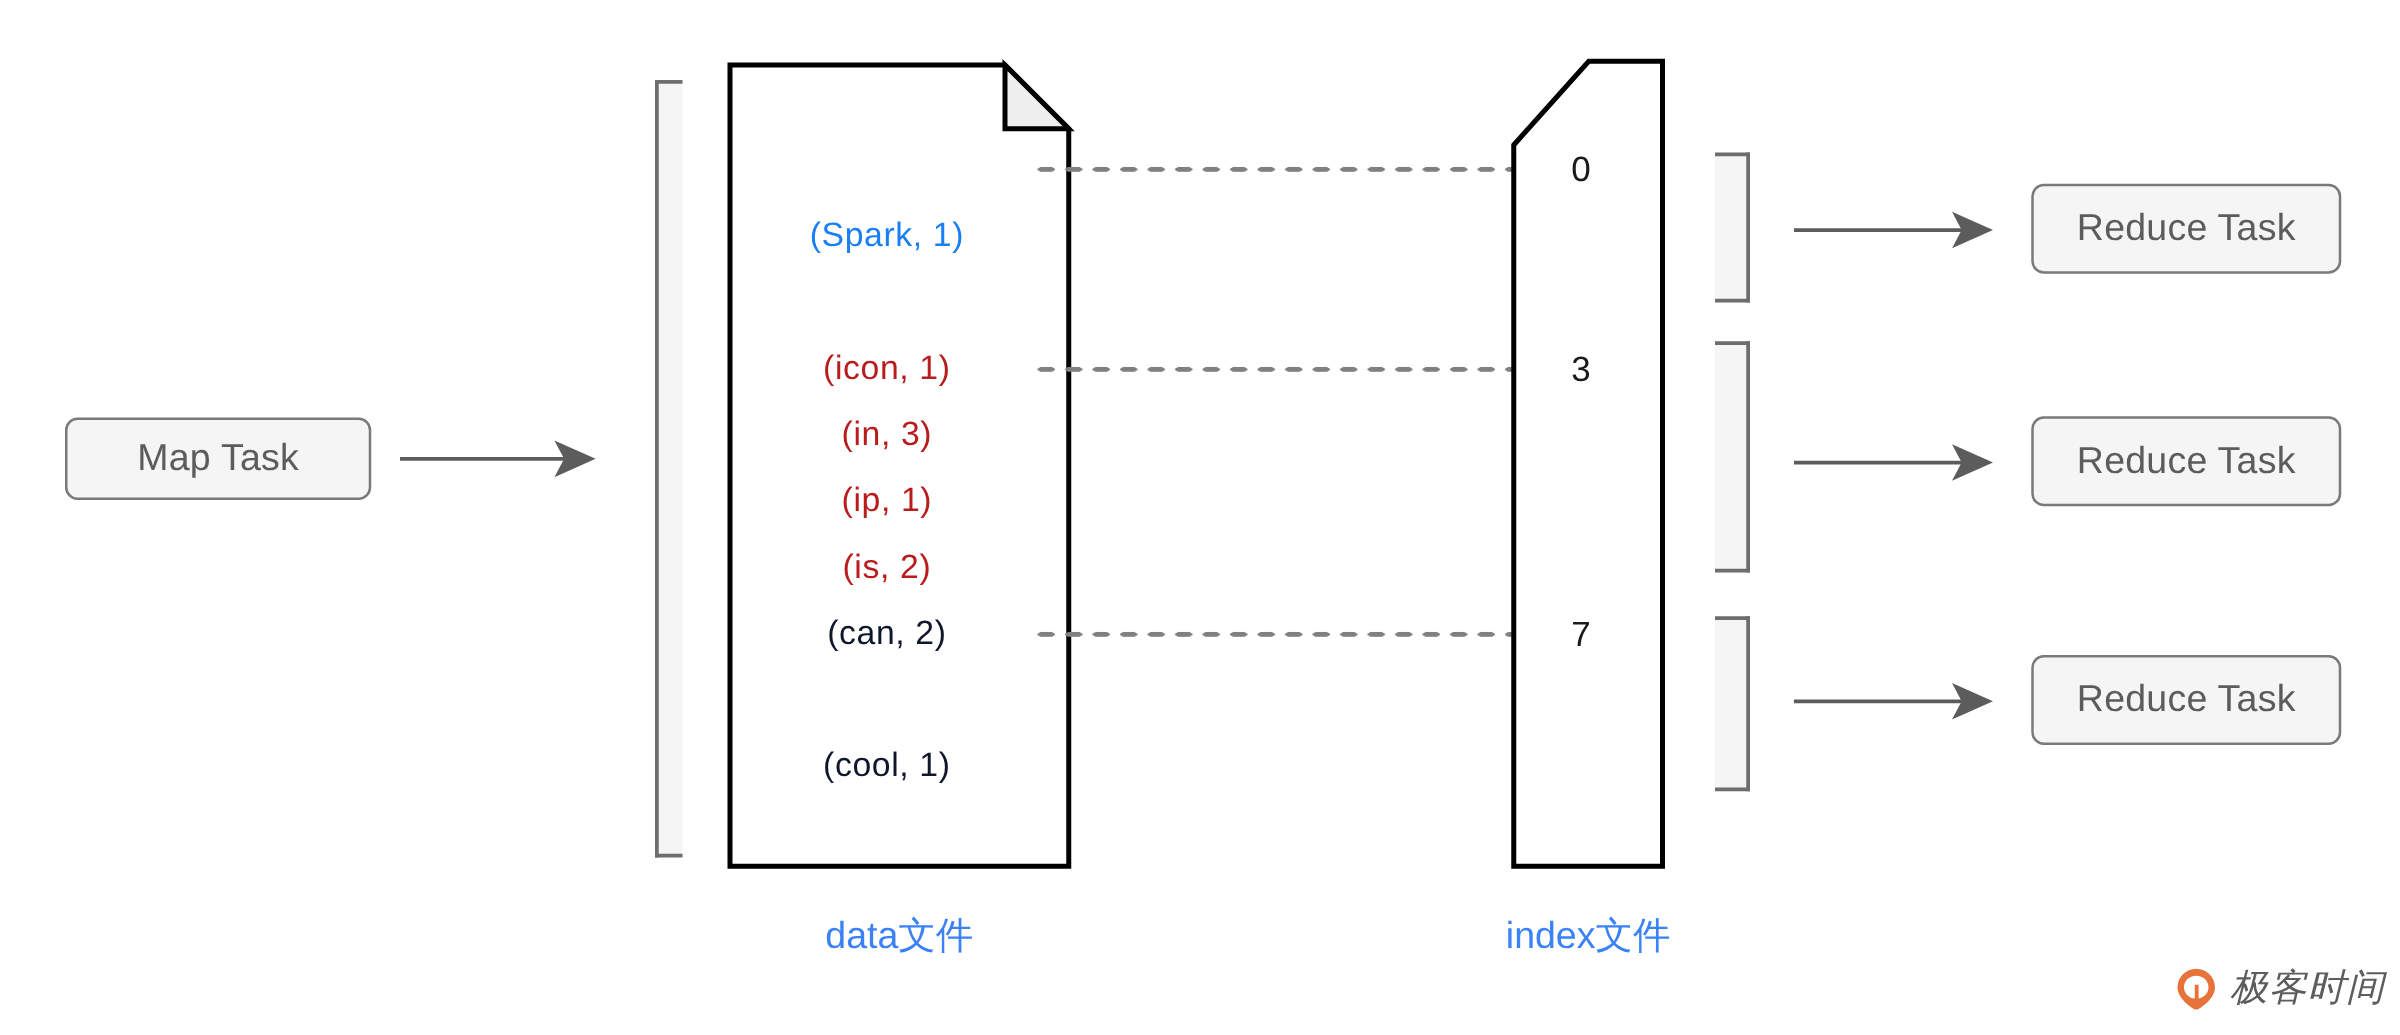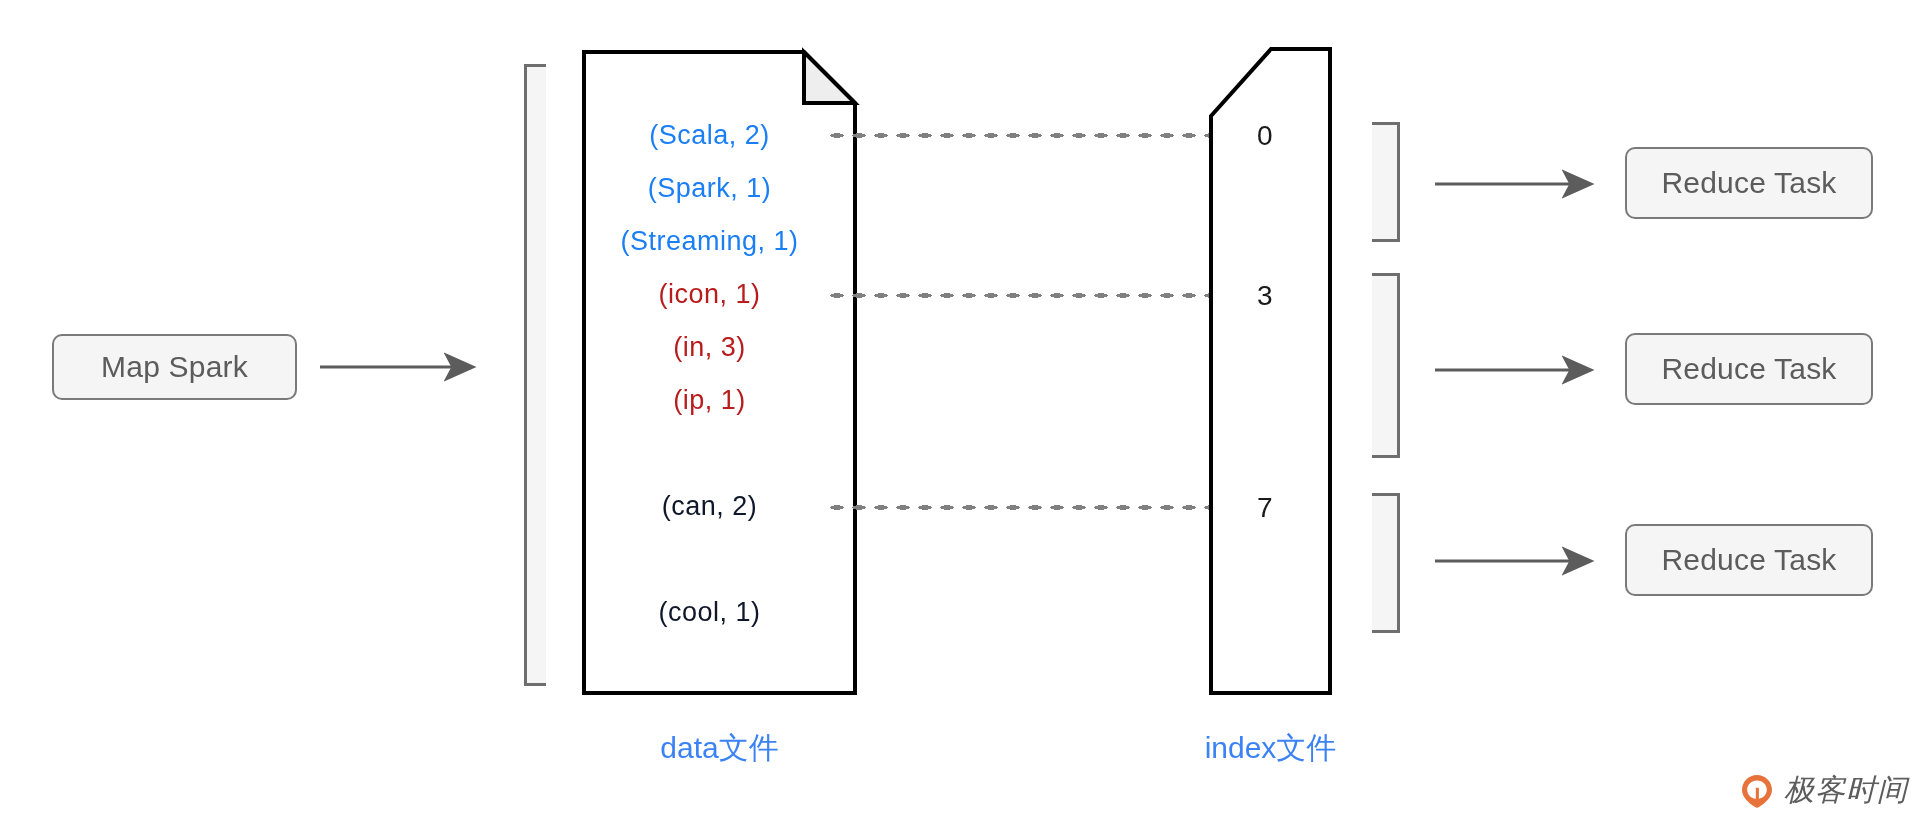--- a/index.html
+++ b/index.html
@@ -110,45 +110,44 @@
     font-family: "DejaVu Sans", sans-serif;
     font-style: italic;
   }
 </style>
 </head>
 <body>
 
 <div id="canvas">
 
   <div class="task-box abs" style="left:52px; top:334px; width:245px; height:66px;">
-    <span>Map Spark</span>
+    <span>Map Task</span>
   </div>
 
   <svg class="abs" style="left:320px; top:347px;" width="170" height="40">
     <defs>
       <marker id="ah1" markerWidth="11" markerHeight="11" refX="9.5" refY="5.5" orient="auto">
         <path d="M0,0.6 L11,5.5 L0,10.4 L2.6,5.5 Z" fill="#5c5c5c"></path>
       </marker>
     </defs>
     <line x1="0" y1="20" x2="152" y2="20" stroke="#5c5c5c" stroke-width="3" marker-end="url(#ah1)"></line>
   </svg>
 
   <div class="bracket bracket-left abs" style="left:524px; top:64px; width:22px; height:622px;"></div>
 
   <svg class="abs file-shape" style="left:582px; top:50px;" width="275" height="645">
     <path d="M2,2 L222,2 L273,53 L273,643 L2,643 Z" fill="#ffffff" stroke="#000000" stroke-width="4" stroke-linejoin="miter"></path>
     <path d="M222,2 L222,53 L273,53 Z" fill="#eeeeee" stroke="#000000" stroke-width="4" stroke-linejoin="miter"></path>
   </svg>
 
-  <div class="record rec-blue" style="left:582px; top:120px; width:255px; text-align:center;">(Scala,  2)</div>
   <div class="record rec-blue" style="left:582px; top:173px; width:255px; text-align:center;">(Spark,  1)</div>
-  <div class="record rec-blue" style="left:582px; top:226px; width:255px; text-align:center;">(Streaming,  1)</div>
   <div class="record rec-mauve" style="left:582px; top:279px; width:255px; text-align:center;">(icon,  1)</div>
   <div class="record rec-mauve" style="left:582px; top:332px; width:255px; text-align:center;">(in,  3)</div>
   <div class="record rec-mauve" style="left:582px; top:385px; width:255px; text-align:center;">(ip,  1)</div>
+  <div class="record rec-mauve" style="left:582px; top:438px; width:255px; text-align:center;">(is,  2)</div>
   <div class="record rec-red" style="left:582px; top:491px; width:255px; text-align:center;">(can,  2)</div>
   <div class="record rec-red" style="left:582px; top:597px; width:255px; text-align:center;">(cool,  1)</div>
 
   <div class="dotted-line" style="left:826px; top:132px; width:418px;"></div>
   <div class="dotted-line" style="left:826px; top:292px; width:418px;"></div>
   <div class="dotted-line" style="left:826px; top:504px; width:418px;"></div>
 
   <svg class="abs file-shape" style="left:1208px; top:46px;" width="125" height="650">
     <path d="M3,70 L63,3 L122,3 L122,647 L3,647 Z" fill="#ffffff" stroke="#000000" stroke-width="4" stroke-linejoin="miter"></path>
   </svg>

